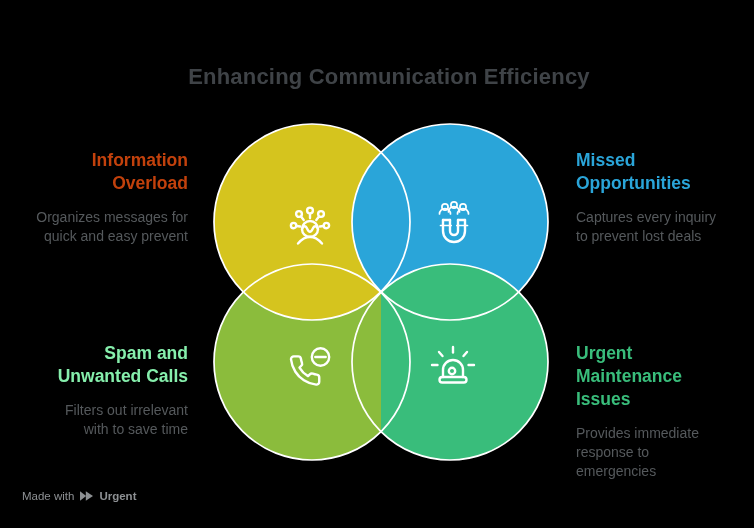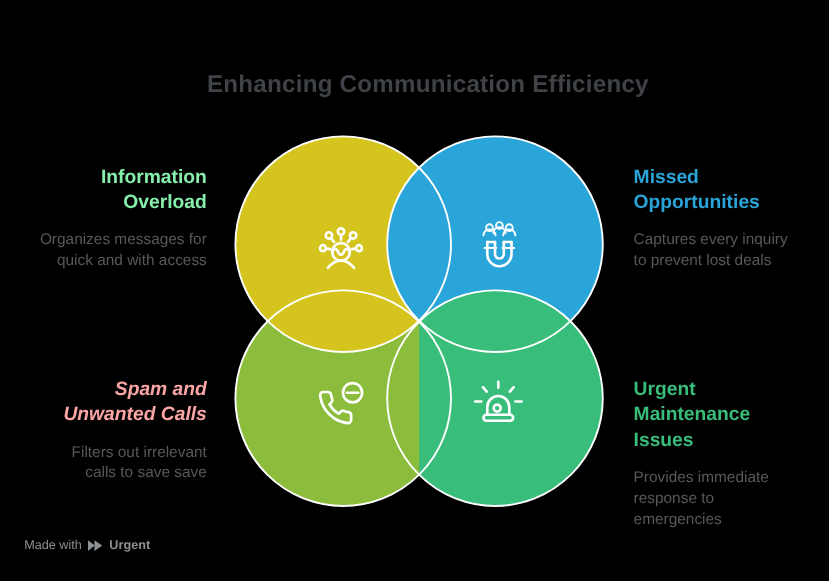--- a/index.html
+++ b/index.html
@@ -125,38 +125,38 @@
       <rect x="-13.5" y="8" width="27" height="5.5" rx="2.7"></rect>
       <line x1="0" y1="-16.5" x2="0" y2="-22"></line>
       <line x1="-10.5" y1="-13" x2="-14" y2="-17"></line>
       <line x1="10.5" y1="-13" x2="14" y2="-17"></line>
       <line x1="-15.5" y1="-4" x2="-21" y2="-4"></line>
       <line x1="15.5" y1="-4" x2="21" y2="-4"></line>
     </g>
   </svg>
 
   <div class="section sec-top-left">
-    <p class="label" style="color: #86efac;">Information
+    <p class="label" style="color: #c2410c;">Information
 Overload</p>
     <div class="desc">Organizes messages for
-quick and with access</div>
+quick and easy prevent</div>
   </div>
 
   <div class="section sec-top-right">
     <p class="label" style="color: rgb(42, 165, 217);">Missed
 Opportunities</p>
     <div class="desc">Captures every inquiry
 to prevent lost deals</div>
   </div>
 
   <div class="section sec-bottom-left">
-    <p class="label" style="color: #fca5a5; font-style: italic;">Spam and
+    <p class="label" style="color: #86efac;">Spam and
 Unwanted Calls</p>
     <div class="desc">Filters out irrelevant
-calls to save save</div>
+with to save time</div>
   </div>
 
   <div class="section sec-bottom-right">
     <p class="label" style="color: rgb(57, 189, 123);">Urgent
 Maintenance
 Issues</p>
     <div class="desc">Provides immediate
 response to
 emergencies</div>
   </div>

